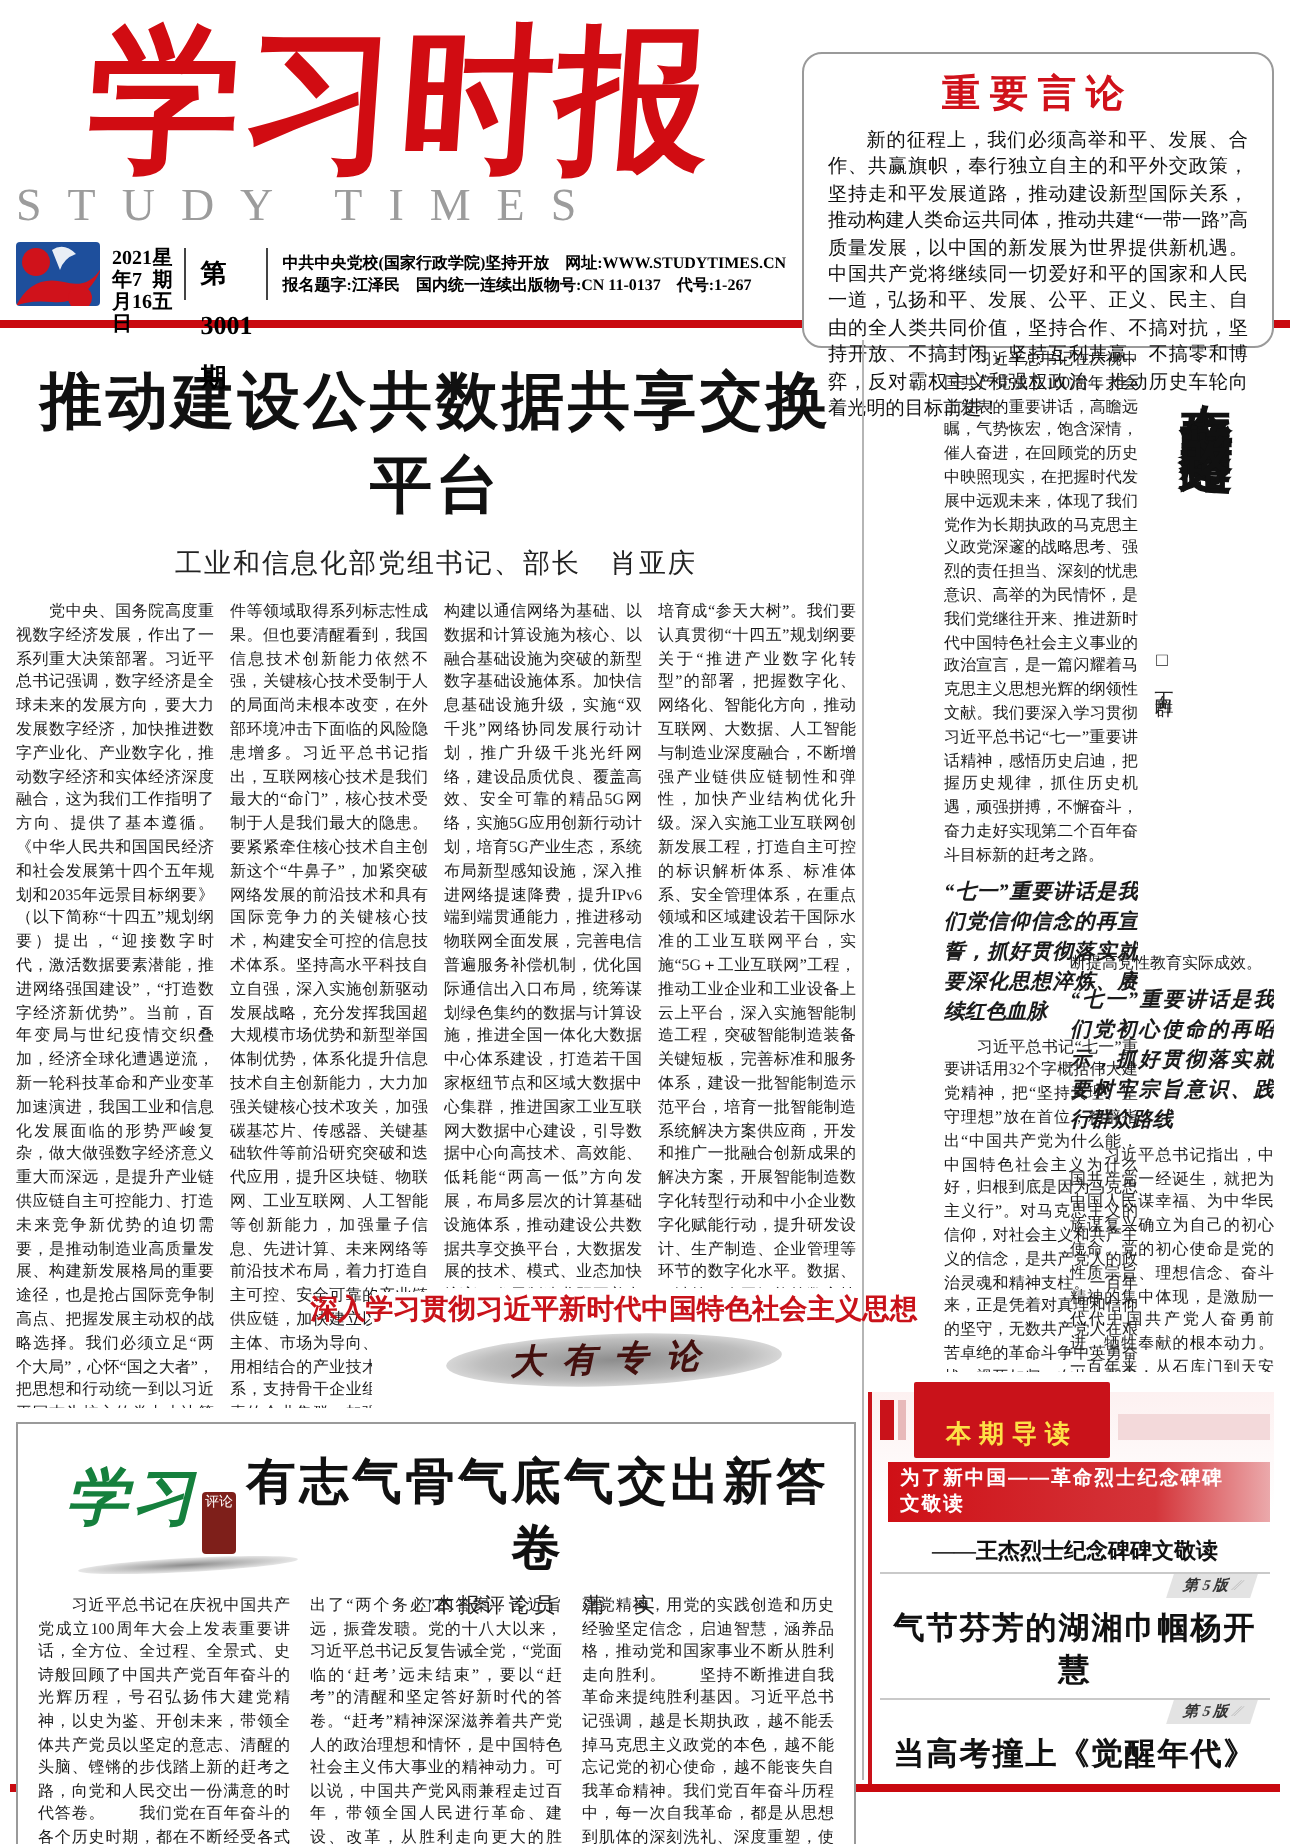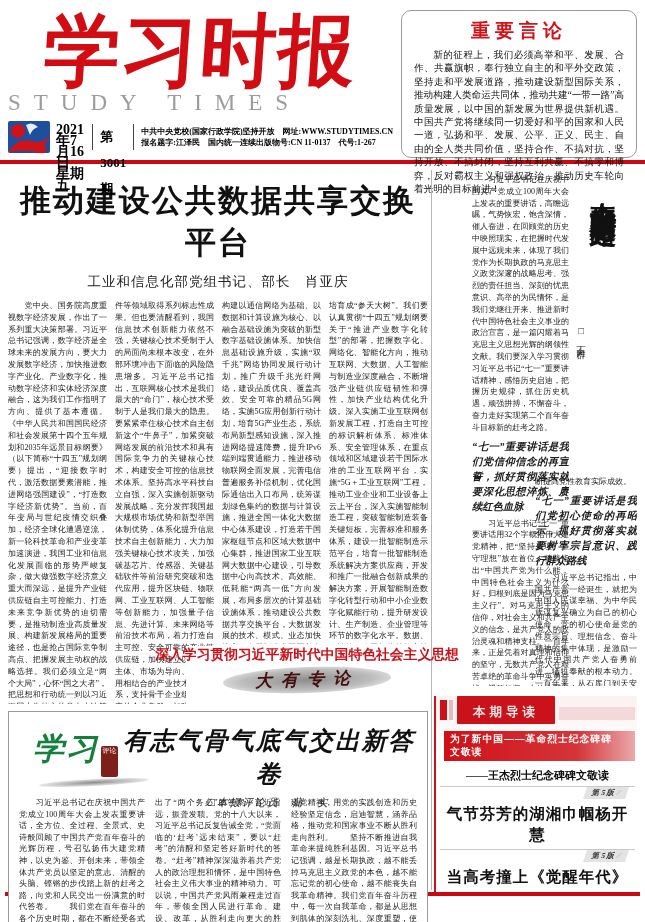--- a/index.html
+++ b/index.html
@@ -8,25 +8,25 @@
   .page { position:relative; width:645px; height:922px; margin:0 auto; background:#ffffff; overflow:hidden; }
 
   
   .header { display:flex; padding:10px 8px 0 8px; height:158px; }
   .header-left { width:385px; position:relative; }
   .masthead { font-size:76px; line-height:82px; font-weight:900; color:#d10c12; text-align:center; letter-spacing:2px; transform:skewX(-4deg) scaleY(1.04); transform-origin:center; }
   .masthead-en { margin-top:-2px; text-align:left; font-size:23px; letter-spacing:13px; color:#9c9c9c; font-family:"Liberation Serif",serif; }
   .dateline { display:flex; align-items:center; margin-top:3px; height:36px; }
   .logo-box { width:42px; height:32px; background:#1e4f9c; border-radius:2px; position:relative; overflow:hidden; flex:0 0 auto; }
   .logo-box svg { position:absolute; left:-6px; top:-2px; }
-  .date-block { font-size:14px; line-height:11px; margin-left:6px; padding-right:6px; border-right:1px solid #444; height:26px; display:flex; flex-direction:column; font-weight:bold; }
+  .date-block { font-size:10px; line-height:11px; margin-left:6px; padding-right:6px; border-right:1px solid #444; height:26px; display:flex; flex-direction:row; justify-content:center; font-weight:bold; }
   .issue { font-size:13px; font-weight:bold; padding:0 7px; border-right:1px solid #444; height:26px; line-height:26px; }
   .pub-block { font-size:8px; line-height:11.5px; margin-left:7px; font-weight:bold; white-space:nowrap; }
 
-  .quotes-box { flex:1; margin-left:8px; border:1.5px solid #9a9a9a; border-radius:10px; padding:7px 12px 6px 12px; height:148px; background:#fff; }
+  .quotes-box { flex:1; margin-left:8px; border:1.5px solid #9a9a9a; border-radius:10px; padding:7px 12px 6px 12px; height:148px; background:#fff;margin-top:16px; }
   .qb-title { text-align:center; color:#d0121b; font-weight:bold; font-size:19px; letter-spacing:5px; font-family:"Liberation Sans",sans-serif; }
   .qb-body { margin-top:4px; font-size:9.6px; line-height:13.4px; text-align:justify; text-indent:2em; color:#111; }
 
   .red-rule { height:4px; background:#c9090f; margin:2px 0 0 0; }
 
   
   .content { display:flex; padding:4px 8px 0 8px; height:726px; }
   .main-col { width:420px; flex:0 0 auto; }
   .v-divider { width:1px; background:#b5b5b5; margin:2px 2px 0 3px; }
   .right-col { flex:1; position:relative; }
@@ -41,41 +41,41 @@
   .banner-line { color:#c9121a; font-weight:bold; font-size:13.8px; font-family:"Liberation Sans",sans-serif; white-space:nowrap; letter-spacing:0px; }
   .banner-logo { margin-top:3px; width:168px; height:26px; border-radius:50%; background:radial-gradient(ellipse at center,#8d8d8d 0%,#bdbdbd 55%,rgba(210,210,210,0) 95%); color:#43100e; font-weight:bold; font-style:italic; font-size:17px; letter-spacing:9px; text-align:center; line-height:25px; transform:rotate(-2deg); }
 
   
   .review-box { margin-top:7px; border:1px solid #9a9a9a; height:234px; padding:6px 10px 6px 10px; position:relative; background:#fff; }
   .rb-header { position:relative; height:66px; }
   .rb-logo { position:absolute; left:14px; top:4px; width:140px; }
   .rb-logo-main { font-size:31px; font-weight:900; font-style:italic; color:#15803d; letter-spacing:2px; }
   .rb-logo-seal { display:inline-block; vertical-align:6px; width:17px; height:31px; background:#7e1f1a; color:#fff; font-size:7px; line-height:8px; text-align:center; padding-top:1px; margin-left:2px; border-radius:2px; }
   .rb-logo-swoosh { margin:2px 0 0 6px; width:110px; height:7px; border-radius:50%; background:radial-gradient(ellipse at center,#8d8d8d 0%,rgba(200,200,200,0) 90%); transform:rotate(-3deg); }
-  .rb-head-main { margin-left:102px; text-align:center;font-style:italic; }
+  .rb-head-main { margin-left:102px; text-align:center; }
   .rb-head-main h2 { font-size:24.5px; letter-spacing:2px; font-weight:bold; color:#111; margin-top:6px; }
   .rb-author { font-size:10.5px; margin-top:6px; letter-spacing:2px; color:#222; }
   .cols3 { margin-top:7px; display:flex; gap:10px; }
   .cols3 .col { flex:1; font-size:8px; line-height:11.6px; text-align:justify; overflow:hidden; height:148px; color:#1b1b1b; }
 
   
   .right-article { position:relative; height:522px;margin-left:36px; }
   .ra-col1 { position:absolute; left:2px; top:6px; width:97px; height:512px; overflow:hidden; font-size:8px; line-height:11.8px; text-align:justify; color:#1b1b1b; }
   .ra-col2 { position:absolute; right:0; top:308px; width:102px; height:210px; overflow:hidden; font-size:8px; line-height:11.8px; text-align:justify; color:#1b1b1b; }
   .ra-col1 p, .ra-col2 p { margin-bottom:4px; }
   .subhead { font-weight:bold; font-size:10.3px; line-height:15px; font-style:italic; margin:5px 0; }
   .ra-headline { position:absolute; right:16px; top:12px; height:294px; writing-mode:vertical-rl; font-size:27px; font-weight:bold; letter-spacing:2px; color:#111; }
   .ra-author { position:absolute; left:104px; top:158px; writing-mode:vertical-rl; font-size:9.5px; letter-spacing:2px; color:#222; }
 
   
   .digest { margin-top:6px; height:196px; border-left:2px solid #c9121a; background:linear-gradient(180deg,#fdf1f1 0%,#ffffff 30%); padding:4px 2px 0 4px; position:relative; }
   .digest-header { display:flex; align-items:center; height:20px; }
   .dh-bar1 { width:7px; height:20px; background:#c9121a; flex:0 0 auto; }
   .dh-bar2 { width:4px; height:20px; background:#e8b9ba; margin-left:2px; flex:0 0 auto; }
-  .dh-label { margin-left:4px; background:#c9121a; color:#e5e5e5; font-weight:bold; font-size:12.5px; letter-spacing:4px; padding:8px 16px 3px 16px; font-family:"Liberation Sans",sans-serif; border-radius:1px; }
+  .dh-label { margin-left:4px; background:#c9121a; color:#fde047; font-weight:bold; font-size:12.5px; letter-spacing:4px; padding:18px 16px 3px 16px; font-family:"Liberation Sans",sans-serif; border-radius:1px; }
   .dh-tail { flex:1; height:13px; background:#f3d9da; margin-left:4px; margin-top:7px; }
   .series-label { display:inline-block; margin:11px 0 0 4px; background:linear-gradient(90deg,#cf1016 0%,#d4353a 70%,#eba9ab 100%); color:#fff; font-weight:bold; font-size:9.8px; padding:2px 14px 2px 6px; letter-spacing:1px; font-family:"Liberation Sans",sans-serif; }
   .digest-item { margin-top:7px; }
   .di-title { text-align:center; font-weight:bold; font-size:15.5px; letter-spacing:1px; color:#111; }
   .di-sub { text-align:center; font-weight:bold; font-size:11px; margin-top:2px; color:#111; }
   .di-sub:empty { display:none; }
   .di-rule { border-top:1px solid #c9c9c9; margin-top:3px; position:relative; height:11px; }
   .di-page { position:absolute; right:8px; top:0; background:#e3e3e3; font-size:7.5px; padding:1px 7px; transform:skewX(-18deg); color:#333; font-weight:bold; }
   .di-page::after { content:"∕∕"; color:#bbb; margin-left:3px; }
 

